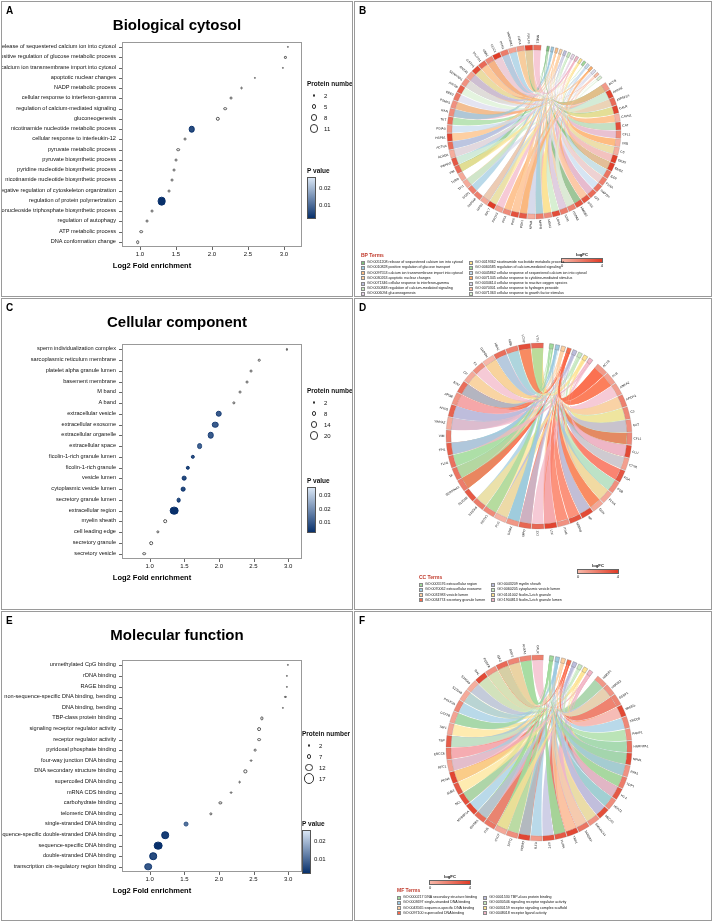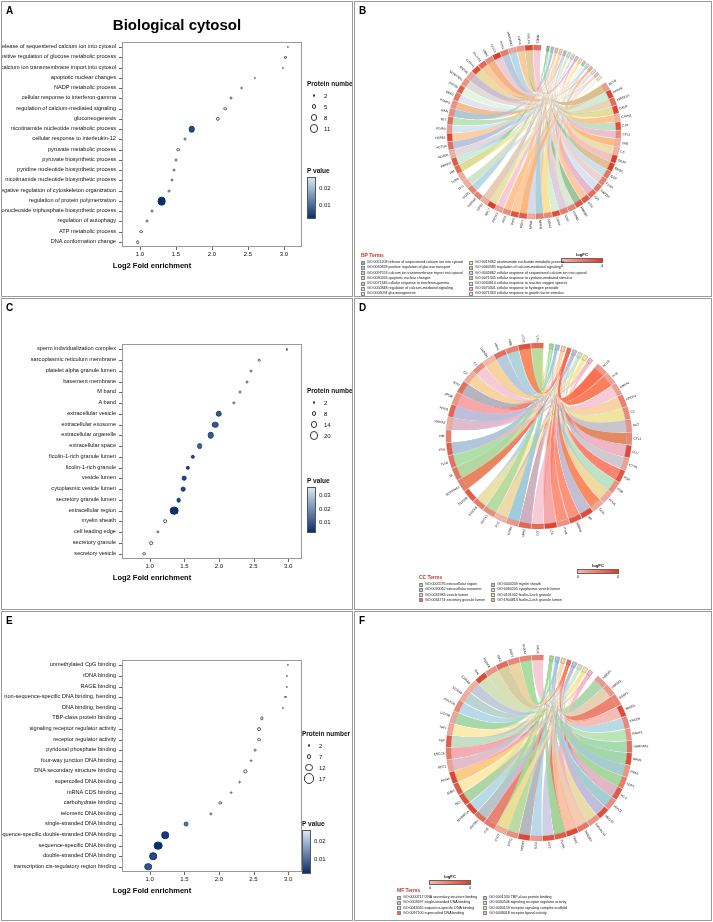--- a/index.html
+++ b/index.html
@@ -691,20 +691,21 @@
               <span class="tl-swatch" style="background: rgb(217, 240, 211);"></span>
               <span>GO:0071363 cellular response to growth factor stimulus</span>
             </div>
           </div>
         </div>
       </div>
   </div>
 
   <div class="panel" id="panelC" style="left:1px; top:298px; width:352px; height:312px;">
     <div class="panel-letter">C</div>
+    <div class="panel-title">Cellular component</div>
     <div class="dot-plot" id="plotC">
         <div class="plot-area" style="left: 120px; top: 45px; width: 180px; height: 215px;"></div>
         <div class="ylab" style="top: 50.375px; right: 236px;">sperm individualization complex</div>
         <div class="ytick" style="left: 117px; top: 50.375px;"></div>
         <div class="dot" style="left: 284.769px; top: 50.375px; width: 2.2px; height: 2.2px; background: transparent; border: 0.7px solid rgb(85, 85, 85);"></div>
         <div class="ylab" style="top: 61.125px; right: 236px;">sarcoplasmic reticulum membrane</div>
         <div class="ytick" style="left: 117px; top: 61.125px;"></div>
         <div class="dot" style="left: 257.077px; top: 61.125px; width: 2.56111px; height: 2.56111px; background: transparent; border: 0.7px solid rgb(85, 85, 85);"></div>
         <div class="ylab" style="top: 71.875px; right: 236px;">platelet alpha granule lumen</div>
         <div class="ytick" style="left: 117px; top: 71.875px;"></div>
@@ -1082,20 +1083,21 @@
               <span class="tl-swatch" style="background: rgb(242, 182, 198);"></span>
               <span>GO:1904813 ficolin-1-rich granule lumen</span>
             </div>
           </div>
         </div>
       </div>
   </div>
 
   <div class="panel" id="panelE" style="left:1px; top:611px; width:352px; height:310px;">
     <div class="panel-letter">E</div>
+    <div class="panel-title">Molecular function</div>
     <div class="dot-plot" id="plotE">
         <div class="plot-area" style="left: 120px; top: 48px; width: 180px; height: 212px;"></div>
         <div class="ylab" style="top: 53.3px; right: 236px;">unmethylated CpG binding</div>
         <div class="ytick" style="left: 117px; top: 53.3px;"></div>
         <div class="dot" style="left: 286.154px; top: 53.3px; width: 2.2px; height: 2.2px; background: transparent; border: 0.7px solid rgb(85, 85, 85);"></div>
         <div class="ylab" style="top: 63.9px; right: 236px;">rDNA binding</div>
         <div class="ytick" style="left: 117px; top: 63.9px;"></div>
         <div class="dot" style="left: 284.769px; top: 63.9px; width: 2.2px; height: 2.2px; background: transparent; border: 0.7px solid rgb(85, 85, 85);"></div>
         <div class="ylab" style="top: 74.5px; right: 236px;">RAGE binding</div>
         <div class="ytick" style="left: 117px; top: 74.5px;"></div>

